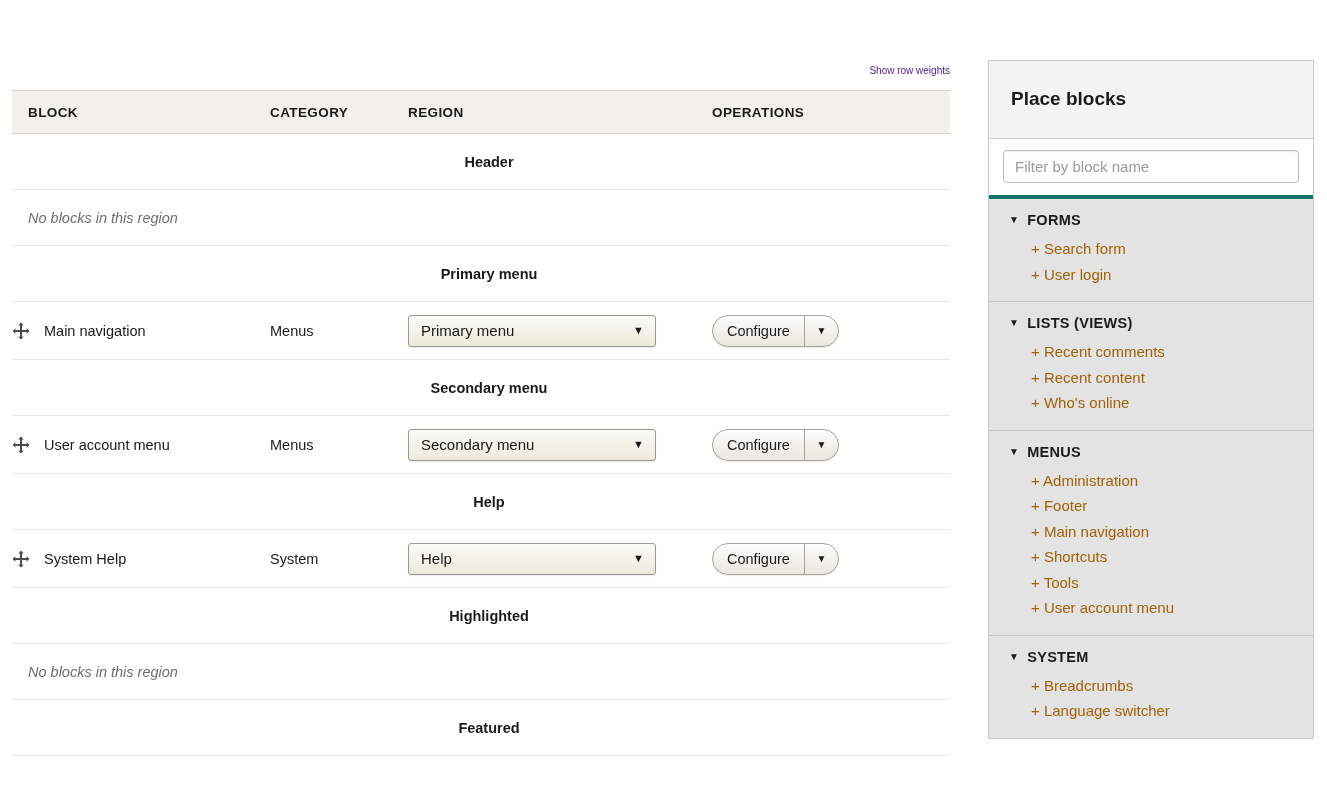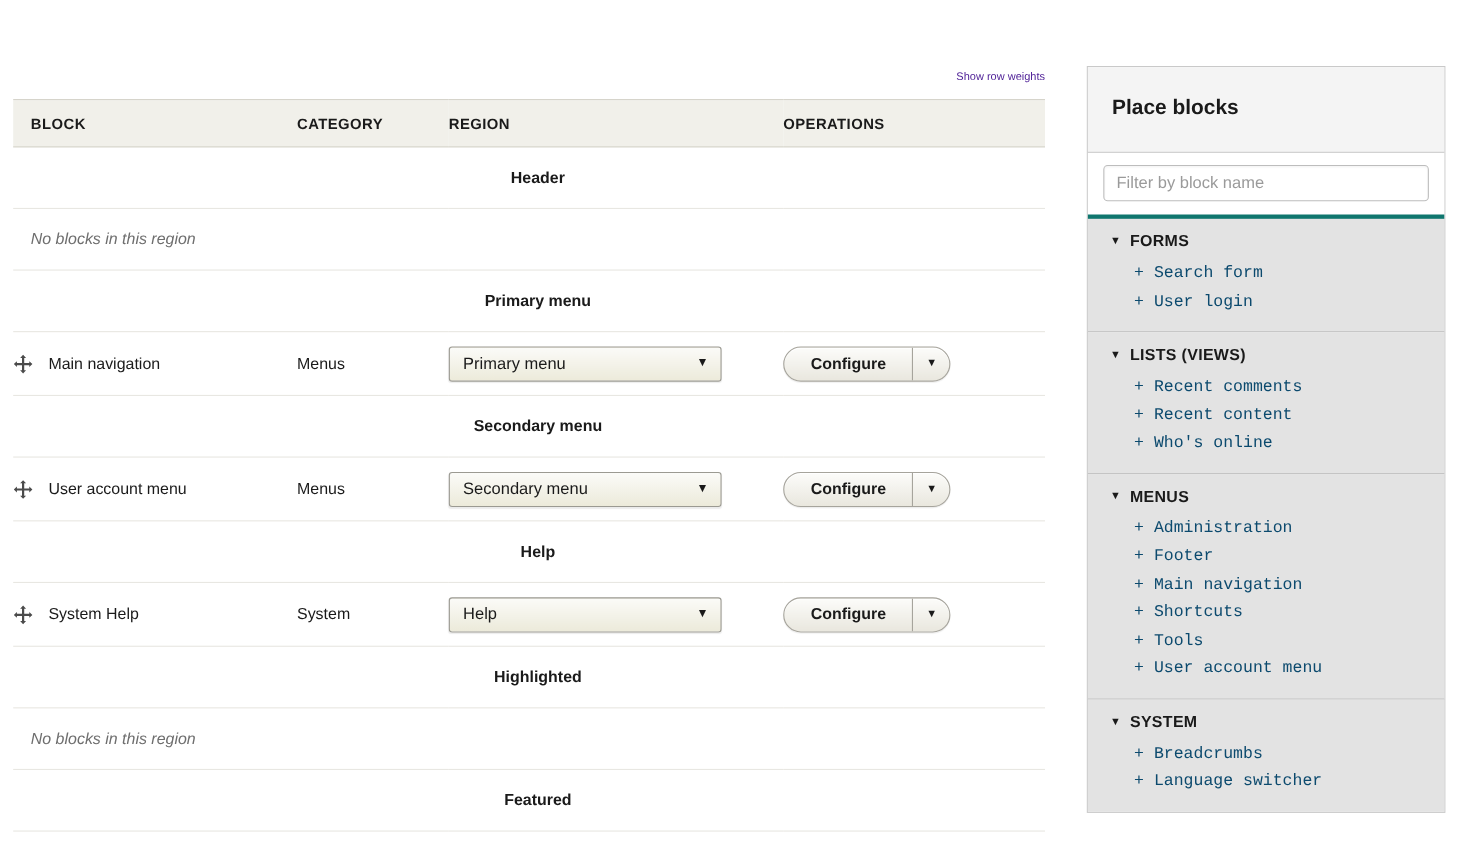--- a/index.html
+++ b/index.html
@@ -158,23 +158,23 @@
     border: 1px solid #a6a49c;
     border-radius: 16px;
     background: linear-gradient(to bottom, #fcfcfa 0%, #e9e7de 100%);
     box-shadow: 0 1px 1px rgba(0,0,0,.08), inset 0 1px 0 #ffffff;
     overflow: hidden;
     cursor: pointer;
   }
   .ops-button .ops-main {
     display: flex;
     align-items: center;
-    padding: 0 24px;
+    padding: 0 14px;
     font-size: 14.5px;
-    font-weight: bold;
+    font-weight: normal;
     color: #1a1a1a;
   }
   .ops-button .ops-arrow {
     display: flex;
     align-items: center;
     justify-content: center;
     width: 34px;
     border-left: 1px solid #a6a49c;
     font-size: 10px;
     color: #1a1a1a;
@@ -236,26 +236,25 @@
   }
   .sb-section-title .tri {
     font-size: 10px;
     margin-right: 8px;
     line-height: 1;
   }
   .sb-links { list-style: none; margin: 0; padding: 0; }
   .sb-links li { padding: 0 0 0 42px; }
   .sb-link {
     display: inline-block;
-    color: #0c4a6e;
+    color: #a16207;
     font-size: 15px;
     text-decoration: none;
     line-height: 25.5px;
     cursor: pointer;
-    font-family: Liberation Mono, monospace;
   }
 </style>
 </head>
 <body>
 
 <div id="page">
 
   <div id="main-col">
 
 

